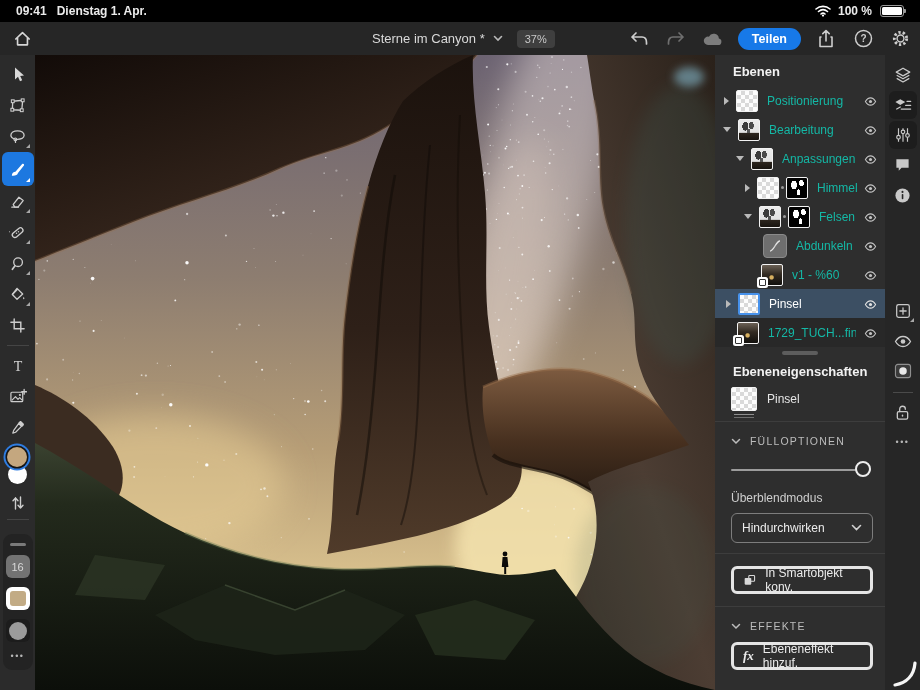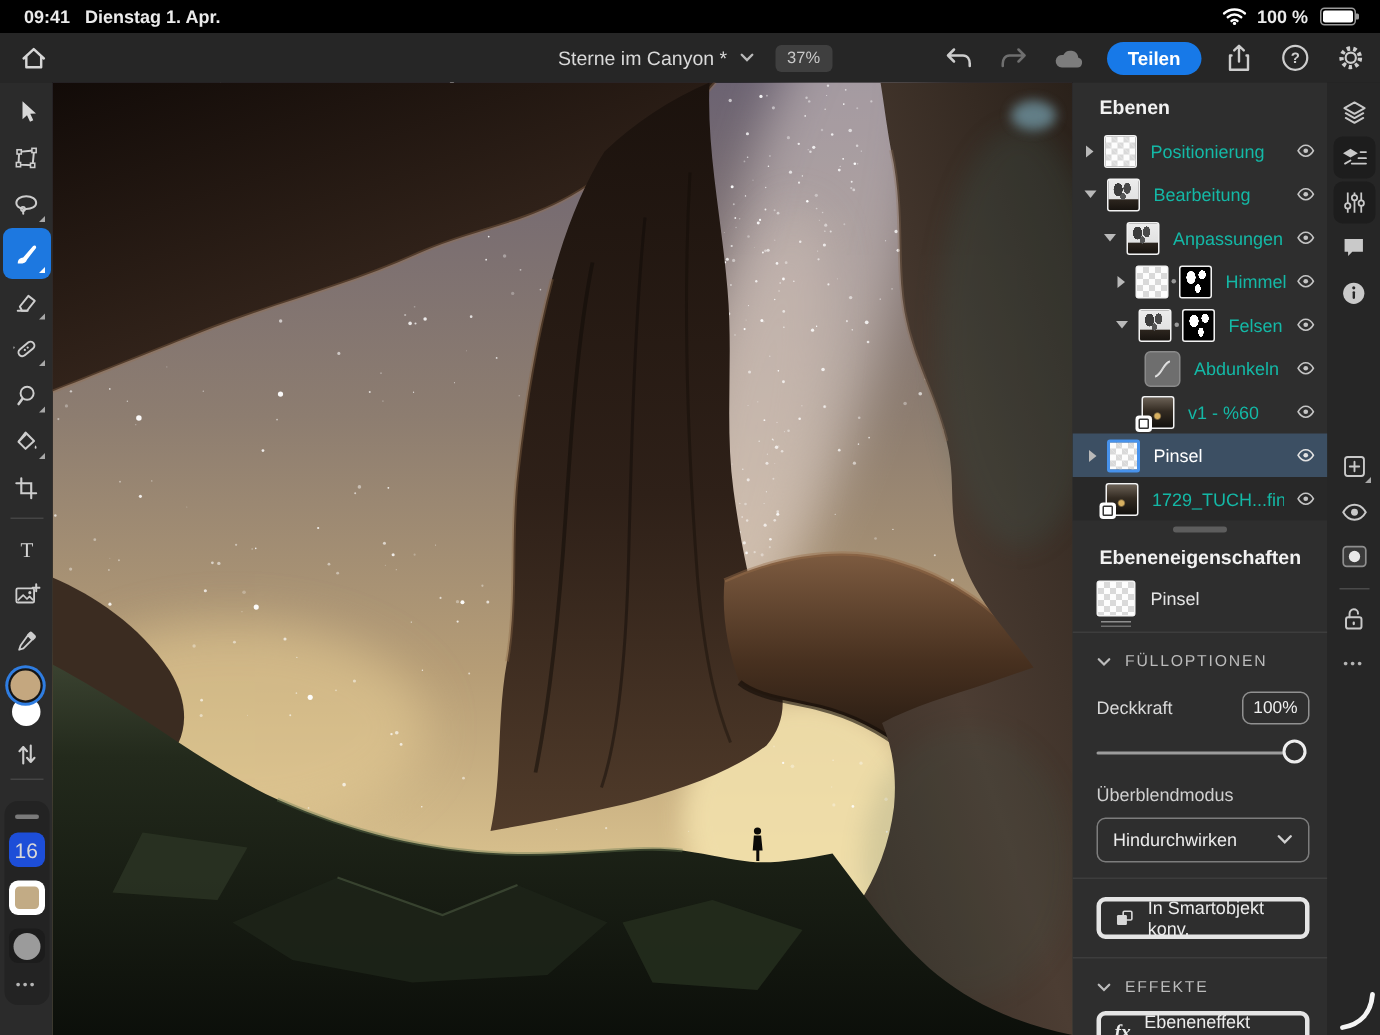--- a/index.html
+++ b/index.html
@@ -31,21 +31,21 @@
   .tool.selected{background:#1d78e0;border-radius:6px;height:34px;}
   .tool.selected.flyout::after{border-bottom-color:#fff;}
   .tool-div{width:22px;height:1px;background:#454545;margin:4px 0;flex:0 0 auto;}
   .wells{position:relative;width:32px;height:44px;margin-top:4px;flex:0 0 auto;}
   .well-bg{position:absolute;left:6px;top:18px;width:19px;height:19px;border-radius:50%;background:#fff;box-shadow:0 0 0 1.5px #2b2b2b;}
   .well-fg{position:absolute;left:5px;top:0;width:20px;height:20px;border-radius:50%;background:#c4a77f;
     box-shadow:0 0 0 1.5px #151515,0 0 0 3.5px #2f7de1;}
   .options-panel{margin-top:10px;width:30px;background:#232323;border-radius:9px;display:flex;flex-direction:column;
     align-items:center;padding:9px 0;gap:9px;flex:0 0 auto;}
   .op-handle{width:16px;height:3px;background:#7a7a7a;border-radius:2px;}
-  .size-box{width:24px;height:23px;background:#1d4ed8;border-radius:6px;color:#d8d8d8;font-size:14px;
+  .size-box{width:24px;height:23px;background:#737373;border-radius:6px;color:#d8d8d8;font-size:11px;
     display:flex;align-items:center;justify-content:center;}
   .swatch{width:24px;height:23px;background:#fff;border-radius:6px;display:flex;align-items:center;justify-content:center;}
   .swatch-inner{width:16px;height:15px;background:#c2ab85;border-radius:3px;}
   .opac-wrap{width:24px;height:23px;background:#1c1c1c;border-radius:6px;display:flex;align-items:center;justify-content:center;}
   .opac-circle{width:18px;height:18px;border-radius:50%;background:#9b9b9b;}
   .dots{color:#b5b5b5;font-size:9px;letter-spacing:1.5px;}
   
   .canvas{position:absolute;left:35px;top:55px;width:680px;height:635px;background:#06060a;}
   .canvas svg{display:block;}
   
@@ -1057,24 +1057,20 @@
     </div>
     <div class="pdivider"></div>
 
     <div class="sec-head">
       <svg width="10" height="7" viewBox="0 0 10 7">
           <path d="M1.5,1.5 L5,5 L8.5,1.5" stroke="#bcbcbc" stroke-width="1.5" fill="none" stroke-linecap="round"></path>
         </svg>
       <span>FÜLLOPTIONEN</span>
     </div>
 
-    <div class="oprow">
-      <span>Deckkraft</span>
-      <span class="opval">100%</span>
-    </div>
     <div class="slider">
       <div class="track"></div>
       <div class="handle"></div>
     </div>
 
     <div class="blend-lbl">Überblendmodus</div>
     <div class="select">
       <span>Hindurchwirken</span>
       <svg width="11" height="8" viewBox="0 0 11 8">
           <path d="M1.5,1.5 L5.5,5.5 L9.5,1.5" stroke="#d0d0d0" stroke-width="1.6" fill="none" stroke-linecap="round"></path>

